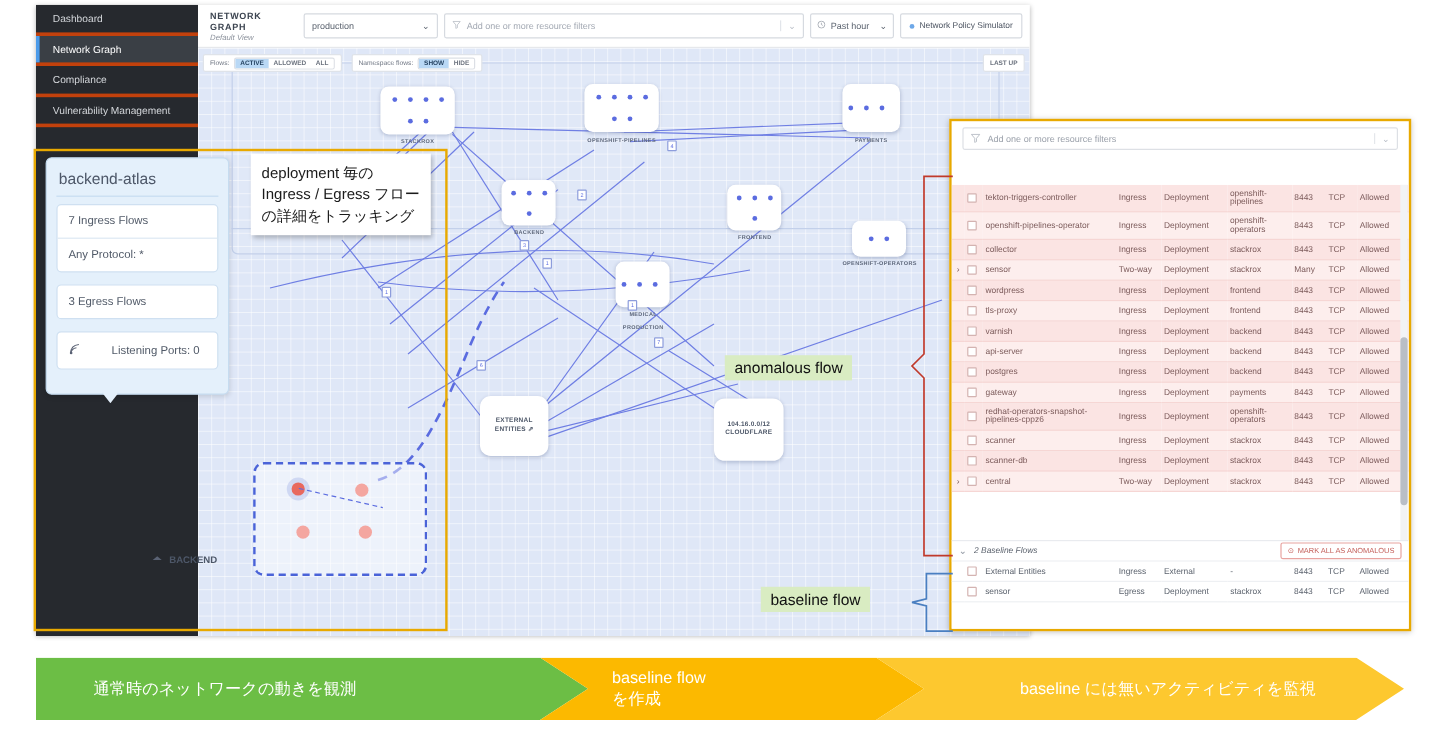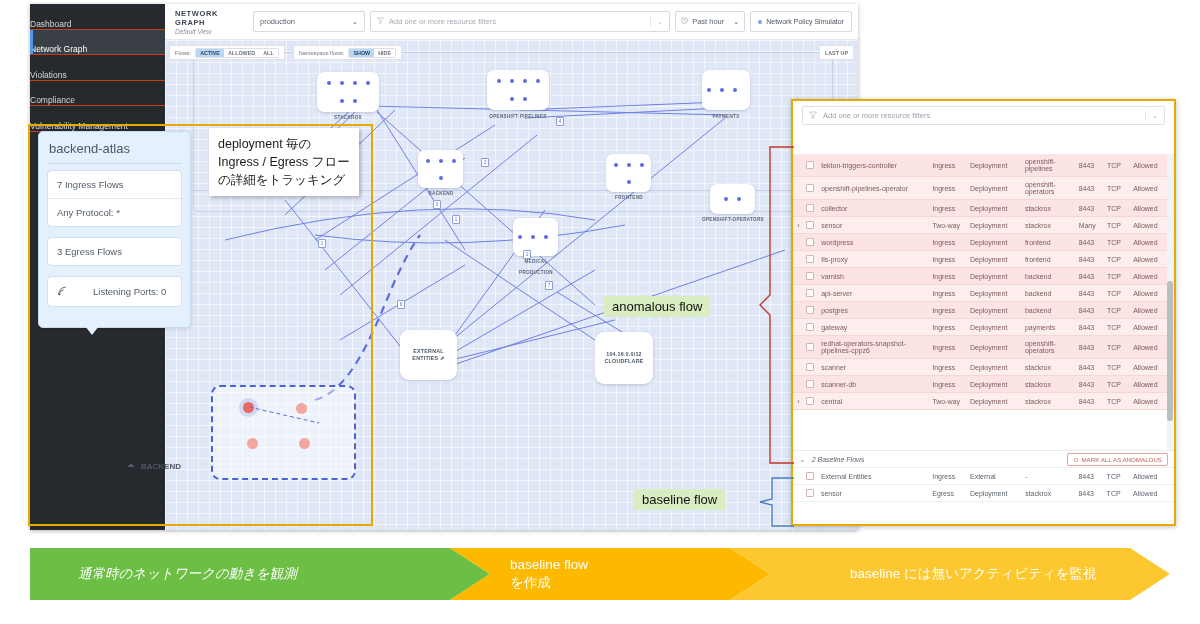--- a/index.html
+++ b/index.html
@@ -16,23 +16,23 @@
   #app-screenshot{
     position:absolute; left:30px; top:4px; width:828px; height:526px;
     background:#ffffff; overflow:hidden;
     box-shadow:0 1px 4px rgba(0,0,0,.30);
   }
   #sidebar{
     position:absolute; left:0; top:0; width:135px; height:526px;
     background:#26292e;
   }
   .side-item{
-    position:relative; height:25.5px; display:flex; align-items:flex-end;
-    color:#d3d6da; font-size:8.5px;
-    border-bottom:1px solid #c2410c;
+    position:relative; height:25.5px; display:flex; align-items:center;
+    padding-left:14px; color:#d3d6da; font-size:8.5px;
+    border-bottom:3px solid #c2410c;
   }
   .side-item.active{ background:#3a3f45; color:#ffffff; }
   .side-item.active:before{
     content:""; position:absolute; left:0; top:0; bottom:0; width:3px;
     background:#4b9bea;
   }
 
   #content{
     position:absolute; left:135px; top:0; right:0; bottom:0;
     background:#ffffff;
@@ -264,23 +264,20 @@
 <body>
 
 <div id="app-screenshot">
 
   <div id="sidebar">
     <div class="side-item">
       <span>Dashboard</span>
     </div>
     <div class="side-item active">
       <span>Network Graph</span>
-    </div>
-    <div class="side-item">
-      <span>Violations</span>
     </div>
     <div class="side-item">
       <span>Compliance</span>
     </div>
     <div class="side-item">
       <span>Vulnerability Management</span>
     </div>
   </div>
 
   <div id="content">
@@ -749,21 +746,21 @@
 <svg class="bracket" style="left:758px; top:145px; width:38px; height:320px;">
   <path d="M36 2 L12 2 L12 150 L2 160 L12 170 L12 318 L36 318" fill="none" stroke="#c0392b" stroke-width="1.4"></path>
 </svg>
 
 <div class="callout" style="left:634px; top:489px;">baseline flow</div>
 <svg class="bracket" style="left:756px; top:476px; width:40px; height:52px;">
   <path d="M38 2 L16 2 L16 23 L4 26 L16 29 L16 50 L38 50" fill="none" stroke="#4a7fc1" stroke-width="1.4"></path>
 </svg>
 
 <div id="process">
-  <div class="chev-step" style="left:0; width:460px; background:#6cbe45; clip-path:polygon(0 0, 420px 0, 460px 50%, 420px 100%, 0 100%);font-style:italic;">
+  <div class="chev-step" style="left:0; width:460px; background:#6cbe45; clip-path:polygon(0 0, 420px 0, 460px 50%, 420px 100%, 0 100%);">
     <span class="lbl">通常時のネットワークの動きを観測</span>
   </div>
   <div class="chev-step" style="left:420px; width:320px; background:#fcb900; clip-path:polygon(0 0, 280px 0, 320px 50%, 280px 100%, 0 100%, 40px 50%); padding-left:60px;">
     <span class="lbl">
       <span>baseline flow</span><br>
       <span>を作成</span>
     </span>
   </div>
   <div class="chev-step" style="left:700px; width:440px; background:#fdc82f; clip-path:polygon(0 0, 400px 0, 440px 50%, 400px 100%, 0 100%, 40px 50%); padding-left:120px;">
     <span class="lbl">baseline には無いアクティビティを監視</span>

